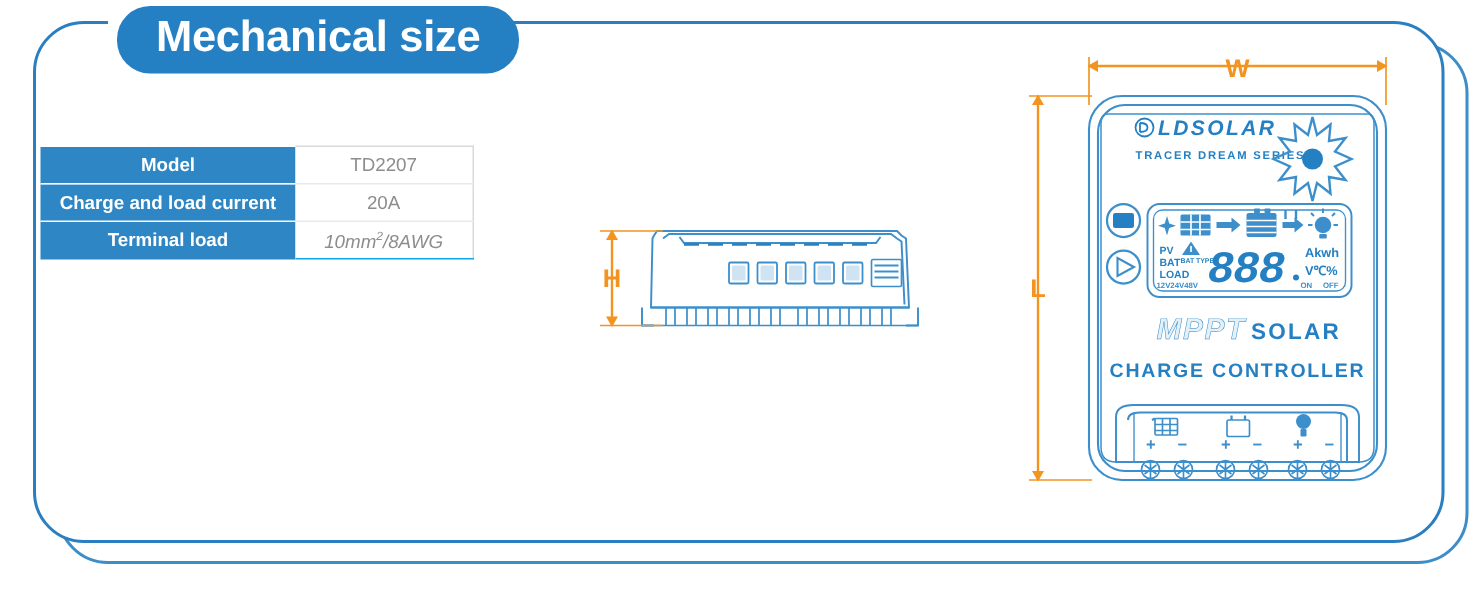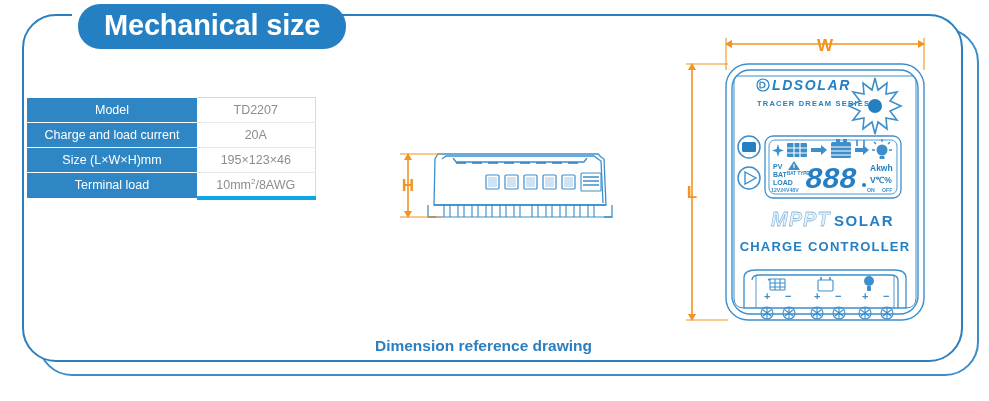--- a/index.html
+++ b/index.html
@@ -51,36 +51,36 @@
   .spec-table td{
     height:25px;padding:0 4px;
     font-size:12.5px;
     box-sizing:border-box;
     vertical-align:middle;
   }
   .spec-table td.k{
     width:170px;
     background:#2e86c4;
     color:#ffffff;
-    font-weight:normal;
+    font-weight:bold;
     text-align:center;
     border-bottom:1px solid #ffffff;
   }
   .spec-table tr:last-child td.k{border-bottom:none;}
   .spec-table td.v{
     width:118px;
     background:#ffffff;
     color:#8d8d8d;
     text-align:center;
     font-weight:normal;
     border-right:1px solid #d9d9d9;
     border-bottom:1px solid #e9e9e9;
   }
   .spec-table tr:first-child td.v{border-top:1px solid #d9d9d9;margin-left:32px;}
-  .spec-table tr:last-child td.v{border-bottom:4px solid #0ea5e9;}
+  .spec-table tr:last-child td.v{border-bottom:1px solid #0ea5e9;font-style:italic;}
   .spec-table td.v sup{font-size:8px;vertical-align:super;}
 
   
   .caption{
     position:absolute;left:0;top:337px;width:989px;
     text-align:center;
     color:#2b7fc0;font-size:15.5px;font-weight:bold;
   }
   
   .caption span{position:relative;left:-11px;}
@@ -103,24 +103,20 @@
 
   <table class="spec-table">
     <tbody>
       <tr>
         <td class="k">Model</td>
         <td class="v">TD2207</td>
       </tr>
       <tr>
         <td class="k">Charge and load current</td>
         <td class="v">20A</td>
-      </tr>
-      <tr>
-        <td class="k">Size (L×W×H)mm</td>
-        <td class="v">195×123×46</td>
       </tr>
       <tr>
         <td class="k">Terminal load</td>
         <td class="v">
           <span>10mm<sup>2</sup>/8AWG</span>
         </td>
       </tr>
     </tbody>
   </table>
 
@@ -349,17 +345,14 @@
             <path d="M193,280 L201,286 M201,280 L193,286 M197,277 L197,289"></path>
           </g>
         <g>
             <circle cx="219" cy="283" r="6"></circle>
             <path d="M215,280 L223,286 M223,280 L215,286 M219,277 L219,289"></path>
           </g>
       </g>
     </svg>
   </div>
 
-  <div class="caption">
-    <span>Dimension reference drawing</span>
-  </div>
 
 </div>
 
 </body></html>

